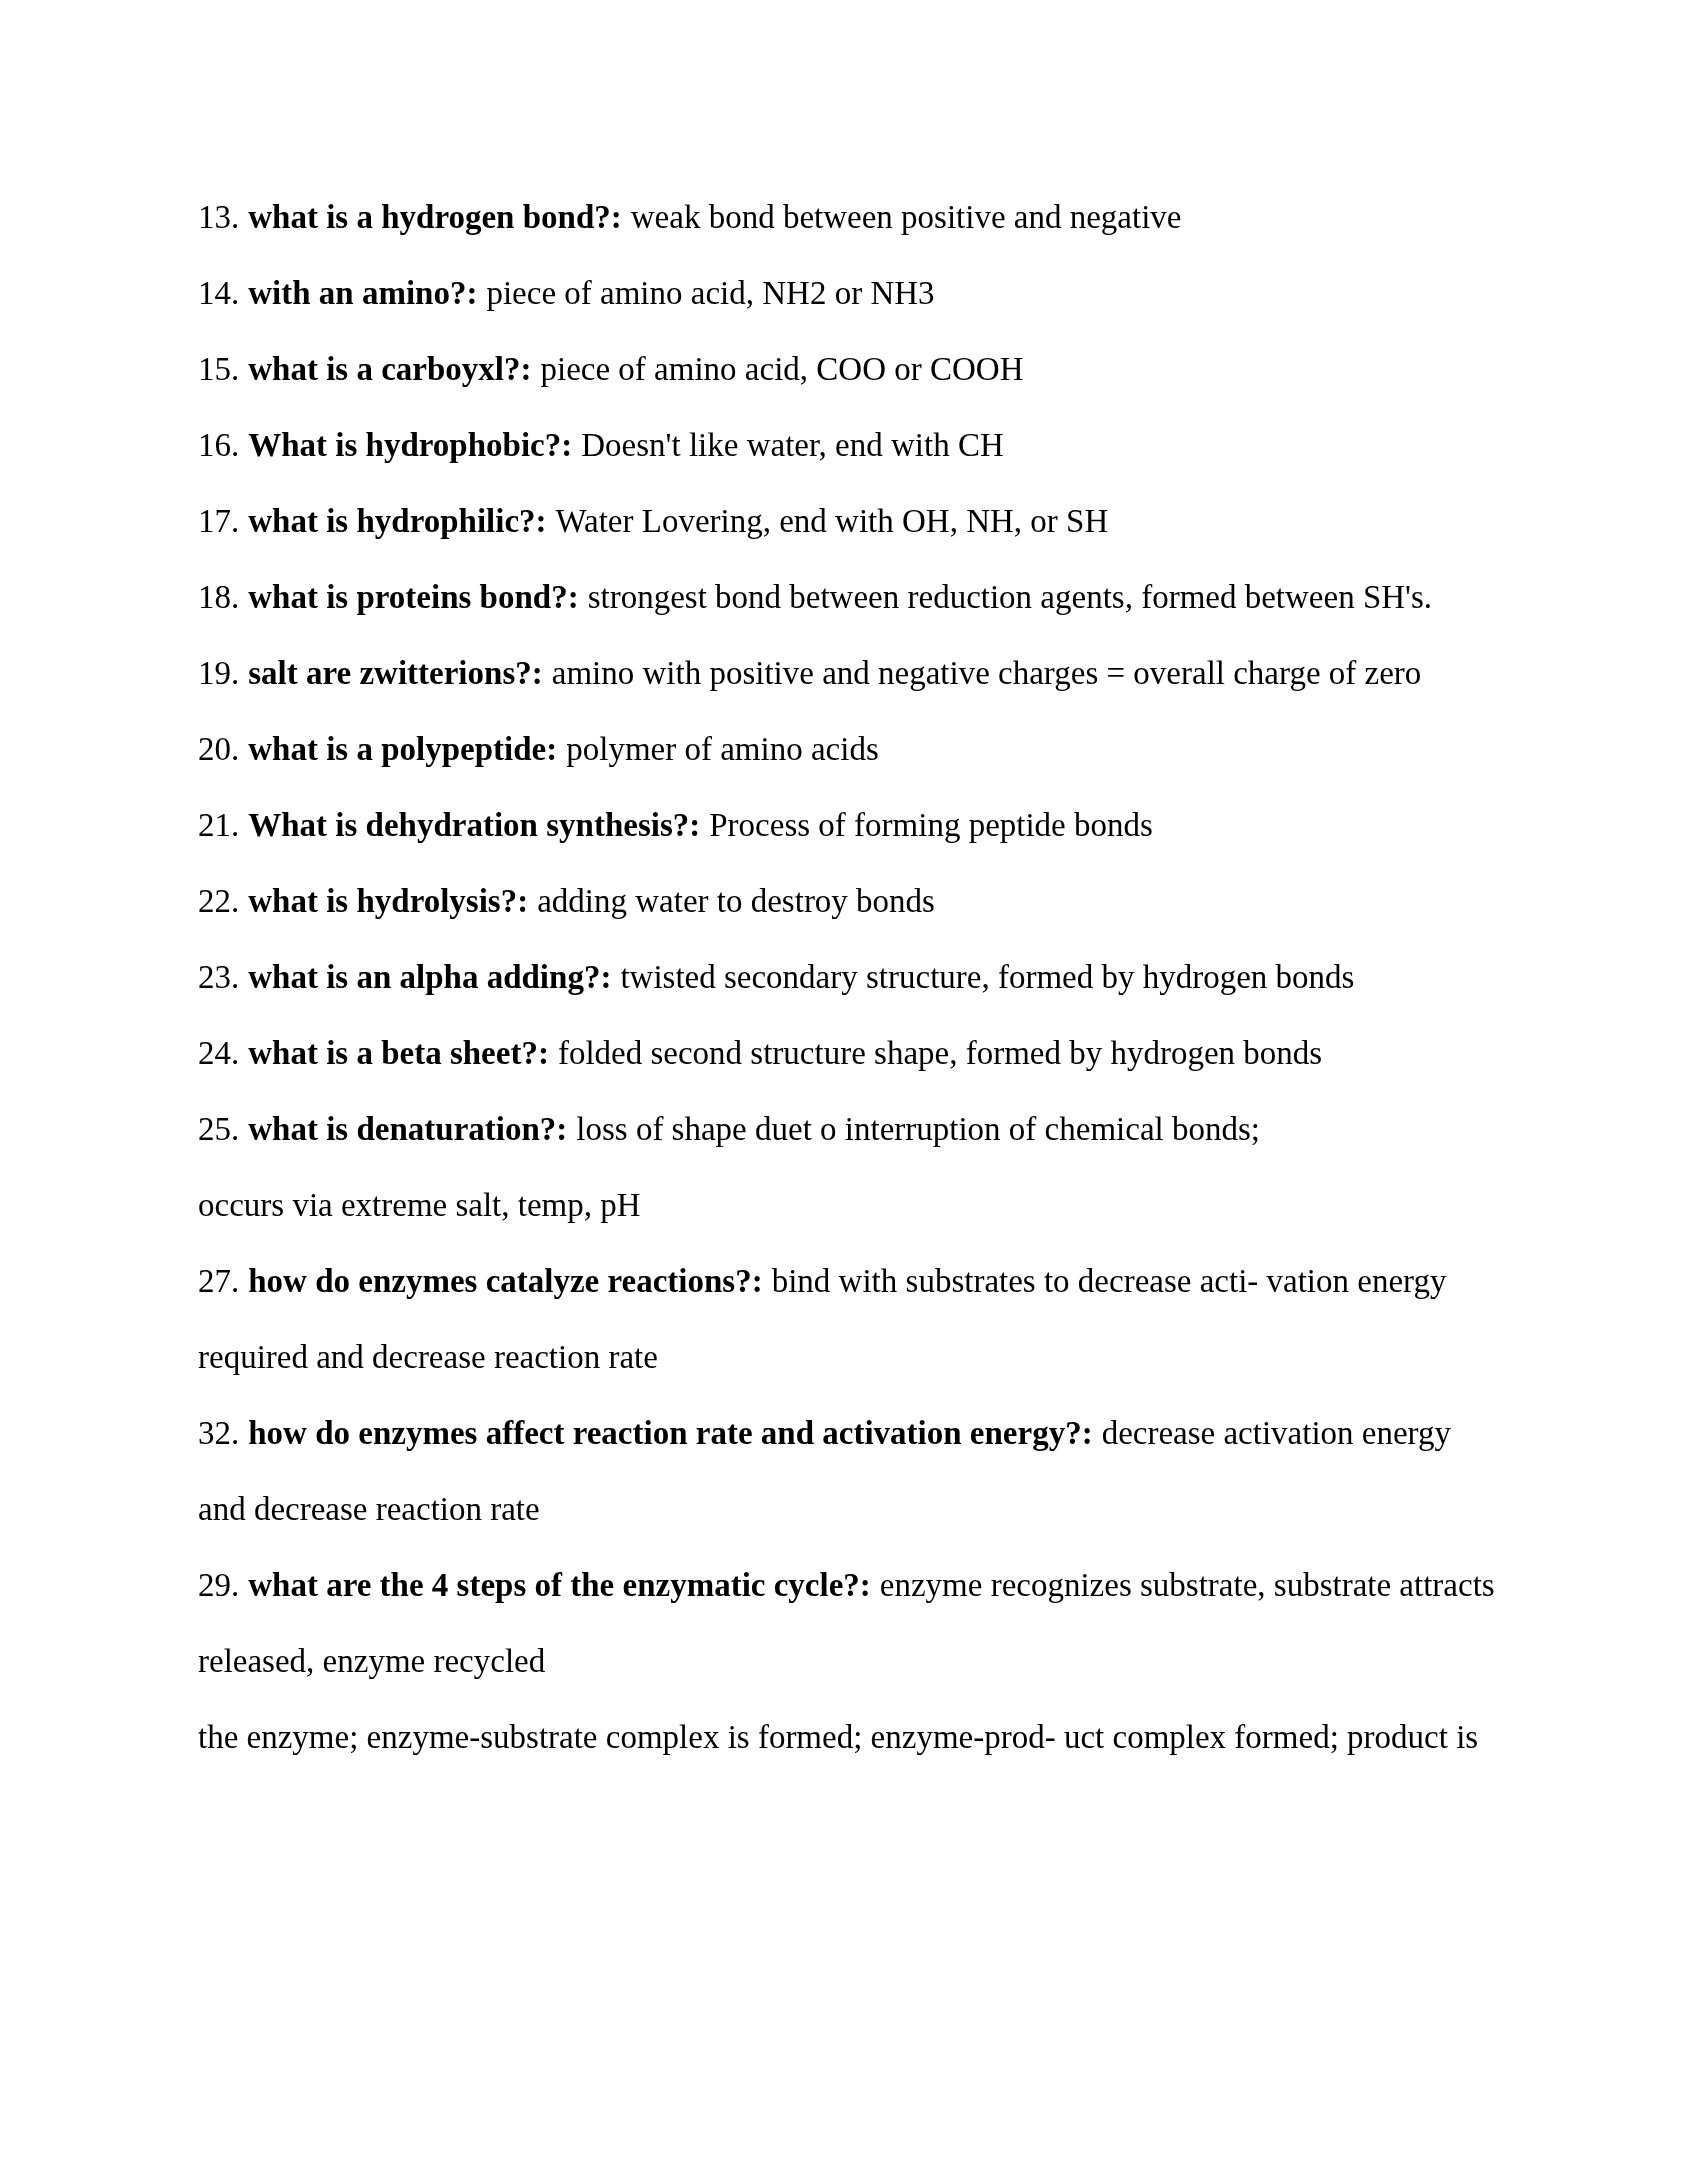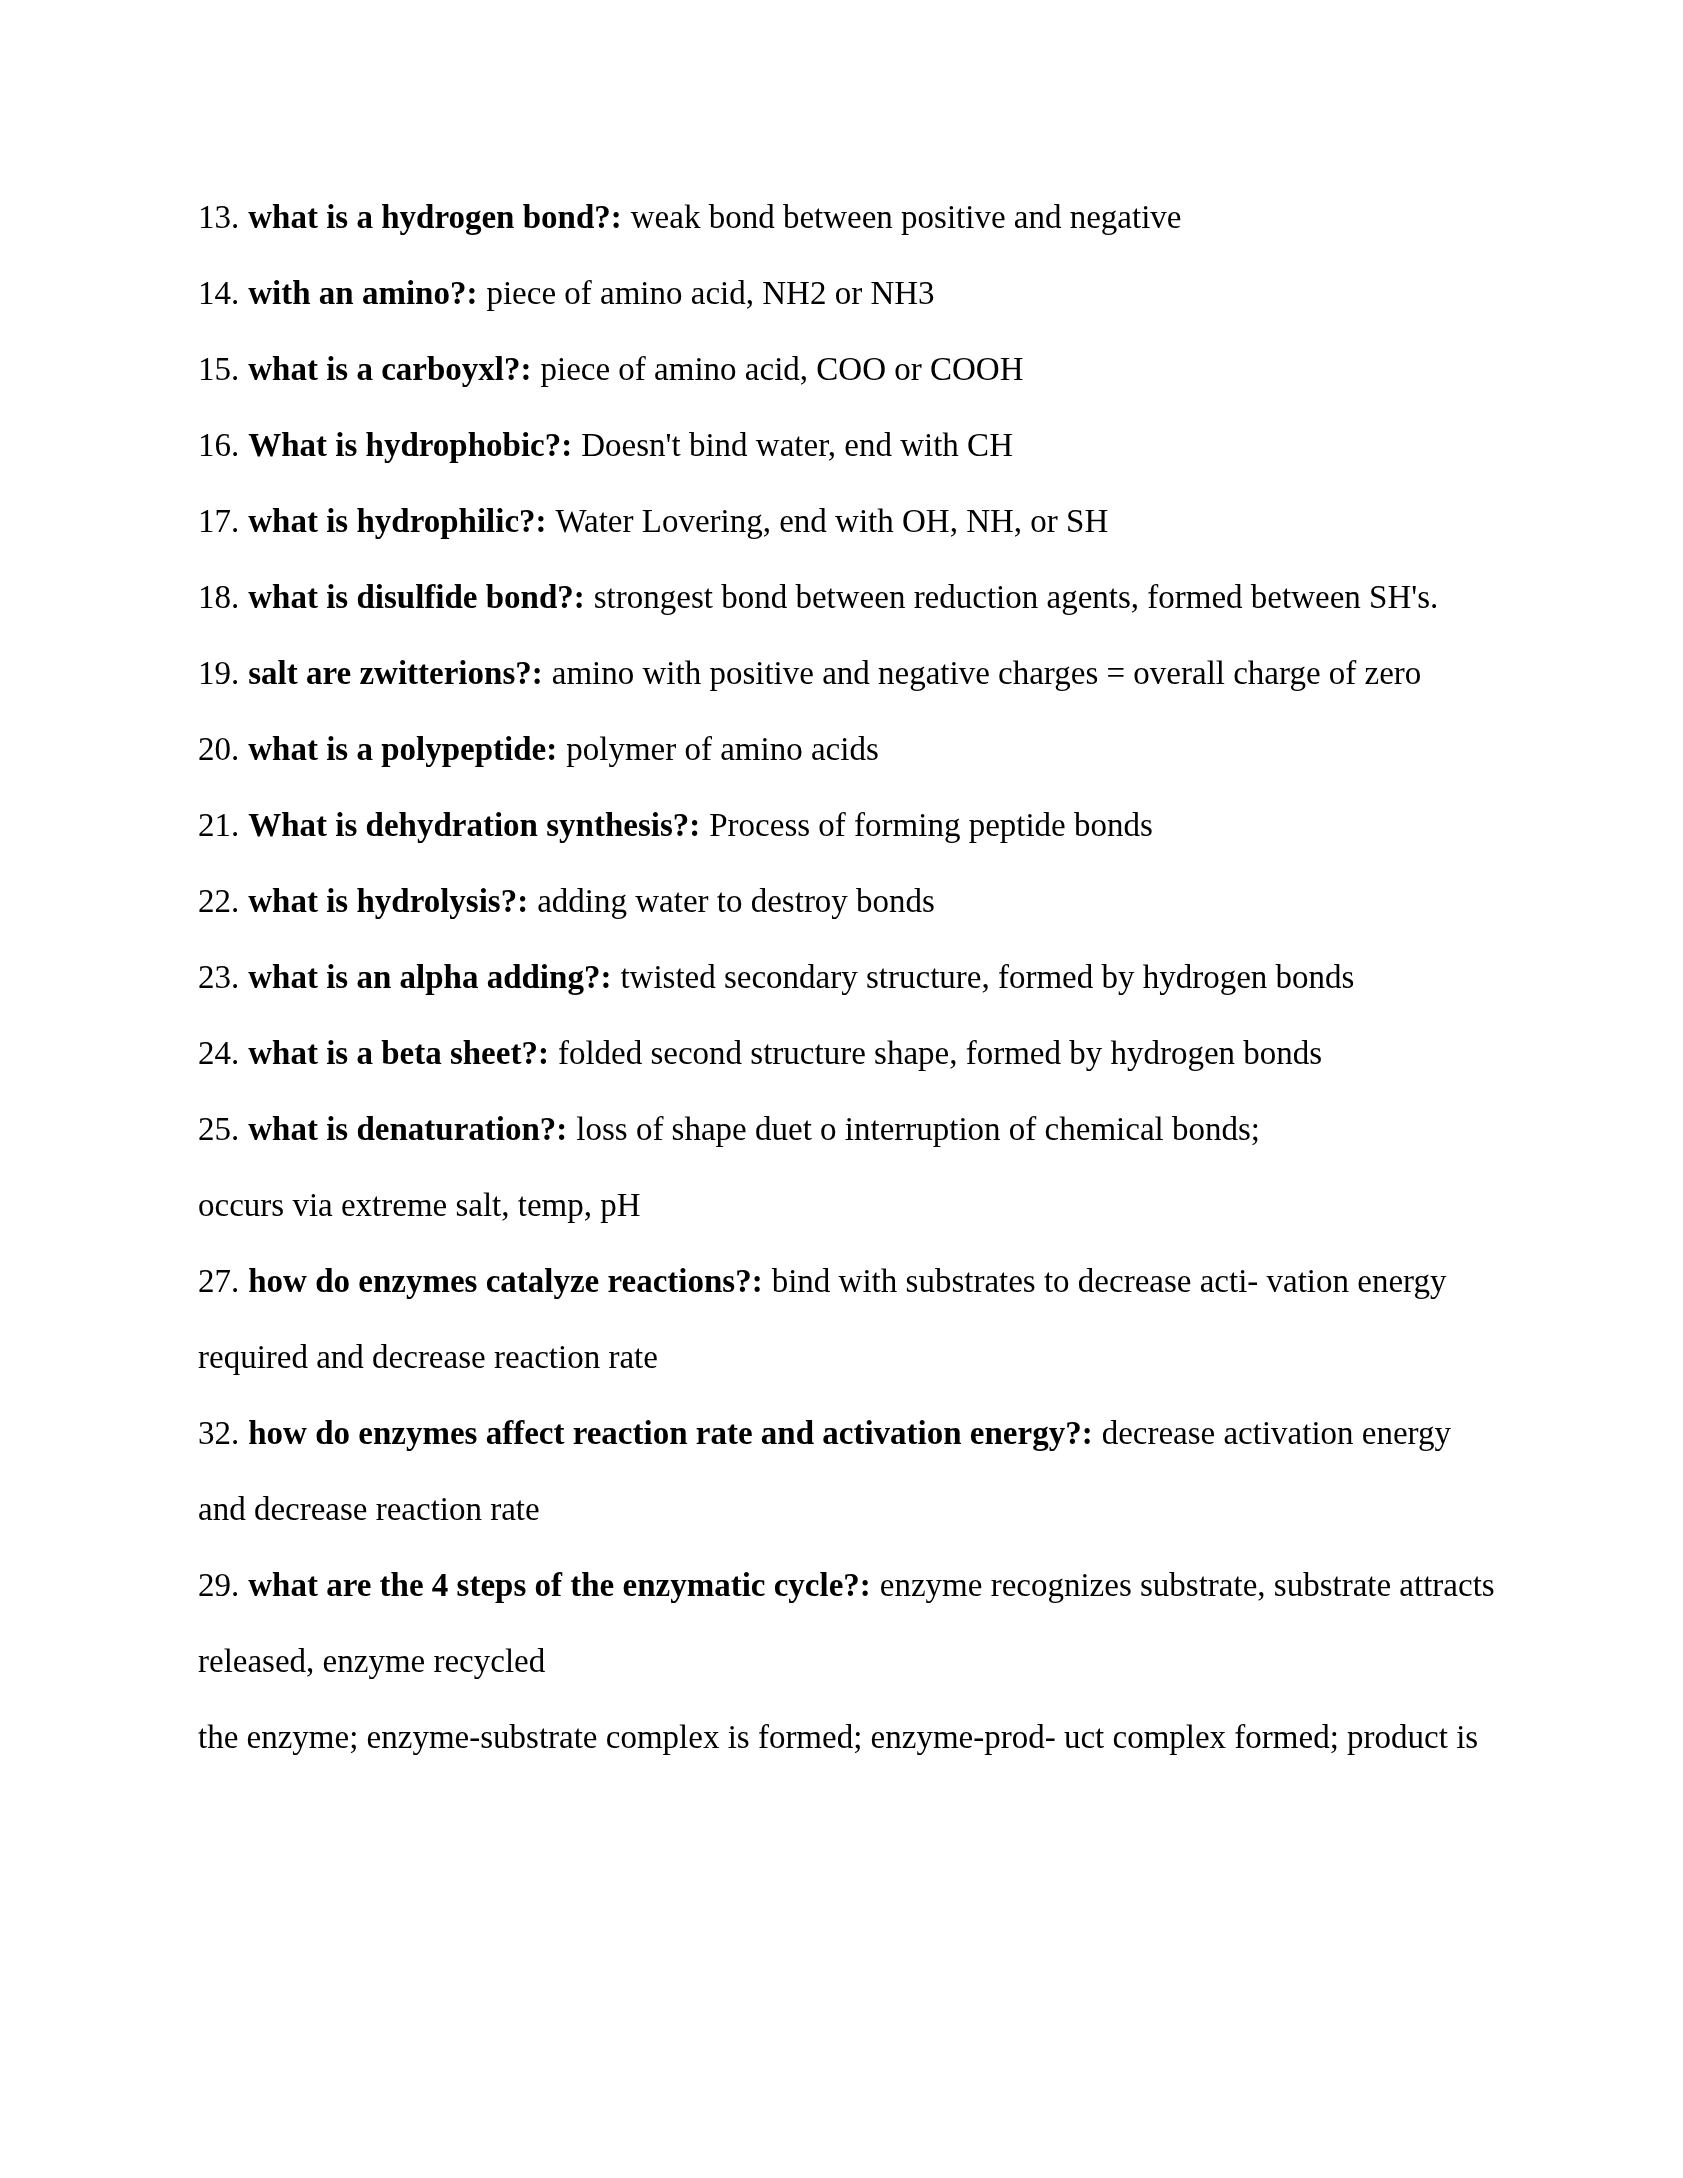--- a/index.html
+++ b/index.html
@@ -62,29 +62,29 @@
 
   <div class="qa-item">
         <div class="qa-line"><span class="num">14.</span><span class="q">with an amino?:</span><span class="a">piece of amino acid, NH2 or NH3</span></div>
       </div>
 
   <div class="qa-item">
         <div class="qa-line"><span class="num">15.</span><span class="q">what is a carboyxl?:</span><span class="a">piece of amino acid, COO or COOH</span></div>
       </div>
 
   <div class="qa-item">
-        <div class="qa-line"><span class="num">16.</span><span class="q">What is hydrophobic?:</span><span class="a">Doesn't bind water, end with CH</span></div>
+        <div class="qa-line"><span class="num">16.</span><span class="q">What is hydrophobic?:</span><span class="a">Doesn't like water, end with CH</span></div>
       </div>
 
   <div class="qa-item">
         <div class="qa-line"><span class="num">17.</span><span class="q">what is hydrophilic?:</span><span class="a">Water Lovering, end with OH, NH, or SH</span></div>
       </div>
 
   <div class="qa-item">
-        <div class="qa-line"><span class="num">18.</span><span class="q">what is disulfide bond?:</span><span class="a">strongest bond between reduction agents, formed between SH's.</span></div>
+        <div class="qa-line"><span class="num">18.</span><span class="q">what is proteins bond?:</span><span class="a">strongest bond between reduction agents, formed between SH's.</span></div>
       </div>
 
   <div class="qa-item">
         <div class="qa-line"><span class="num">19.</span><span class="q">salt are zwitterions?:</span><span class="a">amino with positive and negative charges = overall charge of zero</span></div>
       </div>
 
   <div class="qa-item">
         <div class="qa-line"><span class="num">20.</span><span class="q">what is a polypeptide:</span><span class="a">polymer of amino acids</span></div>
       </div>
 

